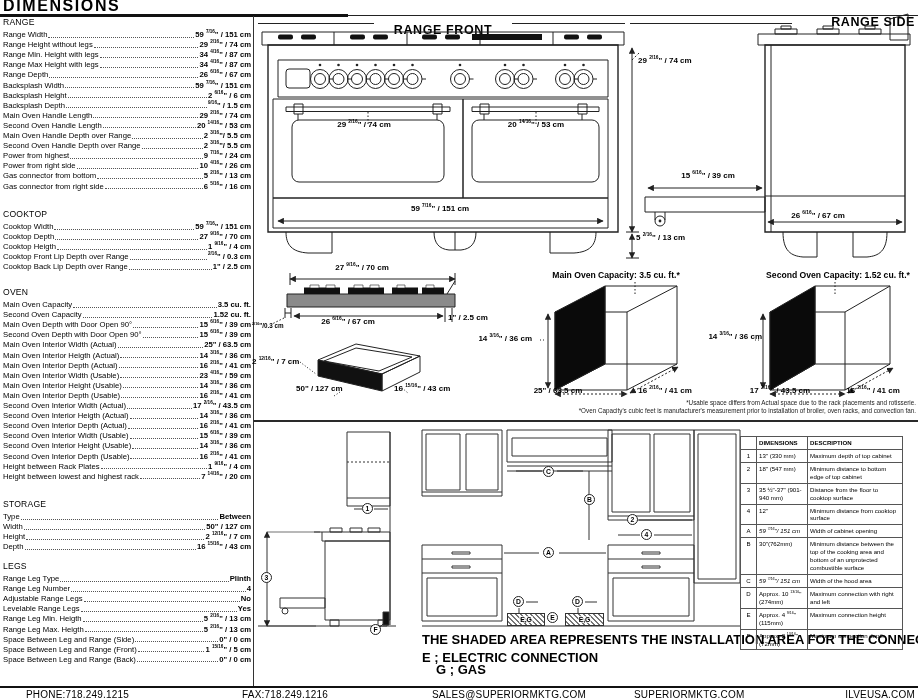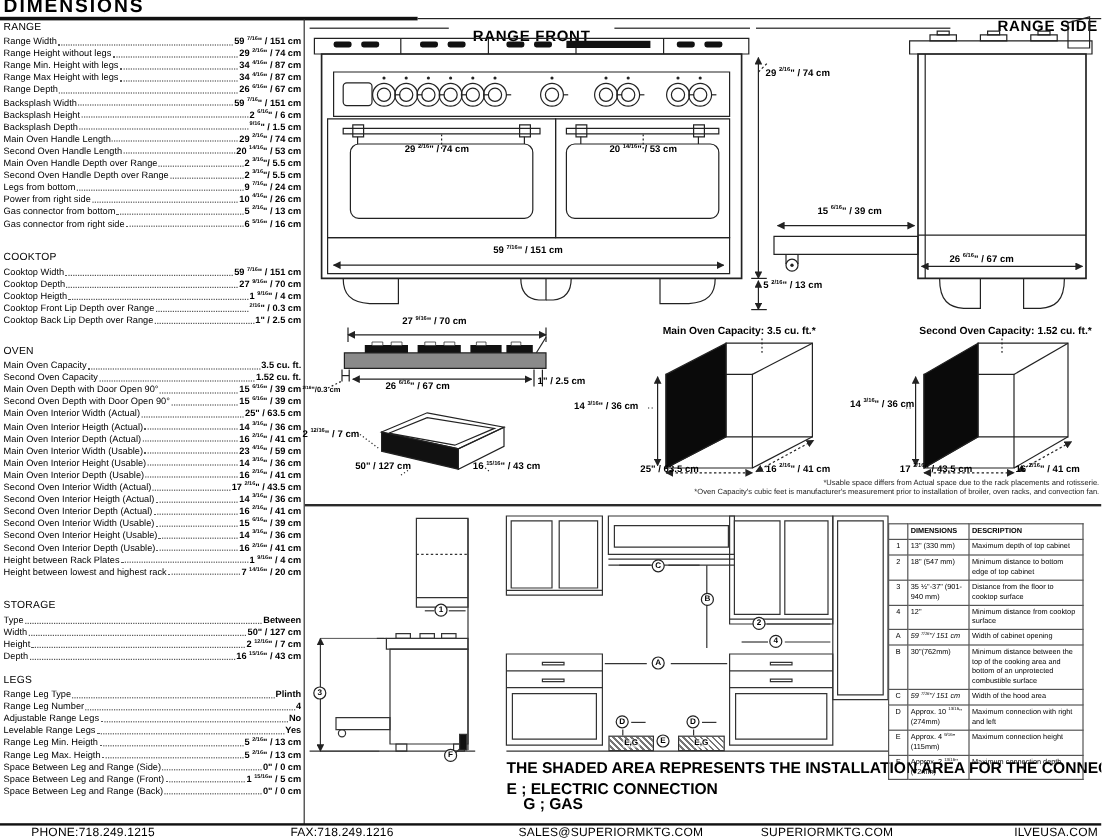--- a/index.html
+++ b/index.html
@@ -125,21 +125,21 @@
         <span class="lbl">Main Oven Handle Depth over Range</span>
         <span class="dots"></span>
         <span class="val">2 <sup>3/16</sup>"/ 5.5 cm</span>
       </div>
       <div class="srow">
         <span class="lbl">Second Oven Handle Depth over Range</span>
         <span class="dots"></span>
         <span class="val">2 <sup>3/16</sup>"/ 5.5 cm</span>
       </div>
       <div class="srow">
-        <span class="lbl">Legs from bottom</span>
+        <span class="lbl">Power from highest</span>
         <span class="dots"></span>
         <span class="val">9 <sup>7/16</sup>" / 24 cm</span>
       </div>
       <div class="srow">
         <span class="lbl">Power from right side</span>
         <span class="dots"></span>
         <span class="val">10 <sup>4/16</sup>" / 26 cm</span>
       </div>
       <div class="srow">
         <span class="lbl">Gas connector from bottom</span>

